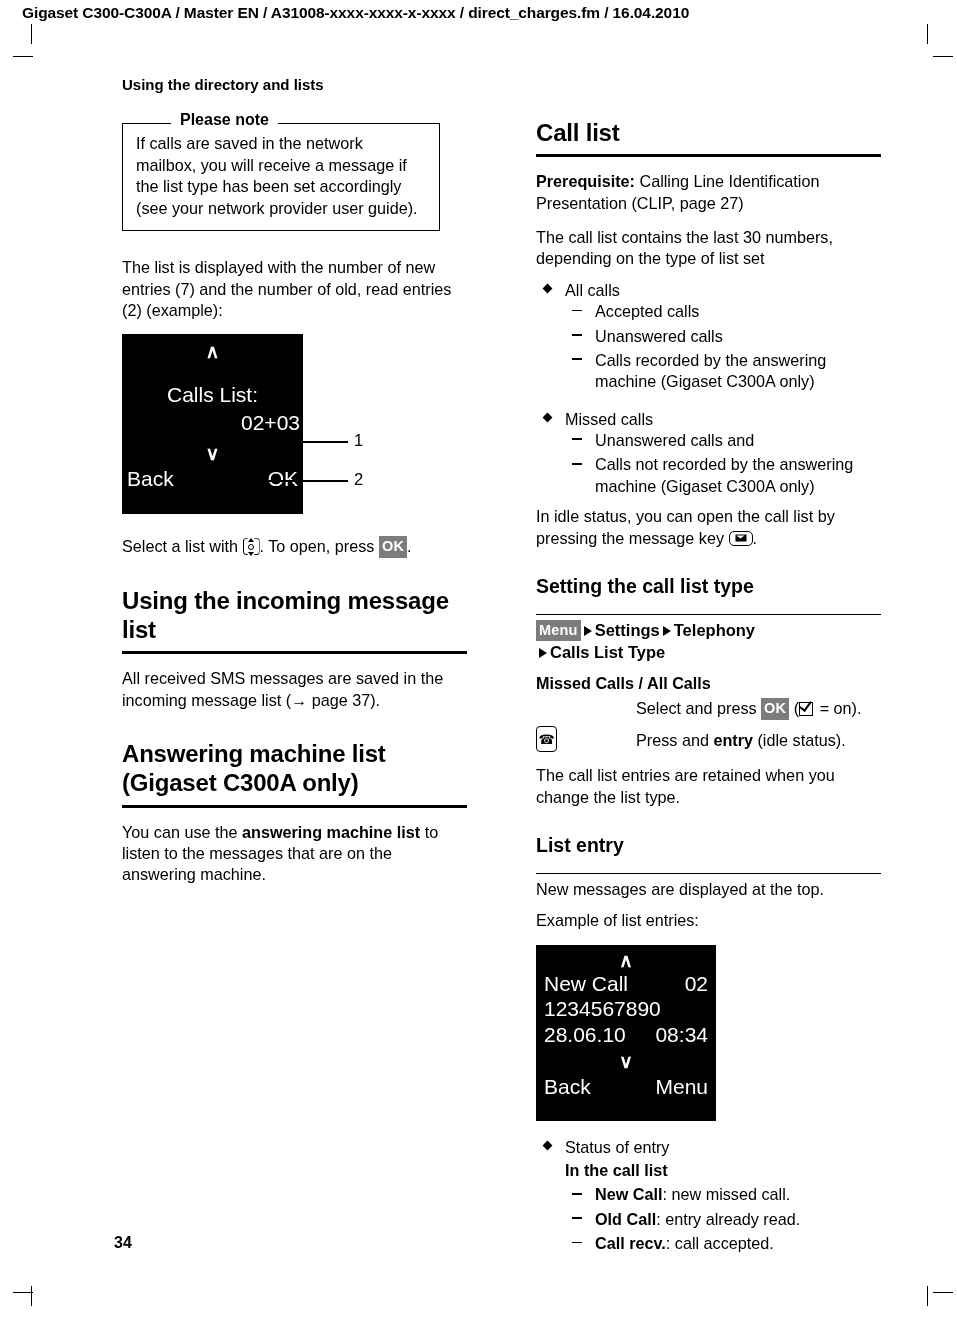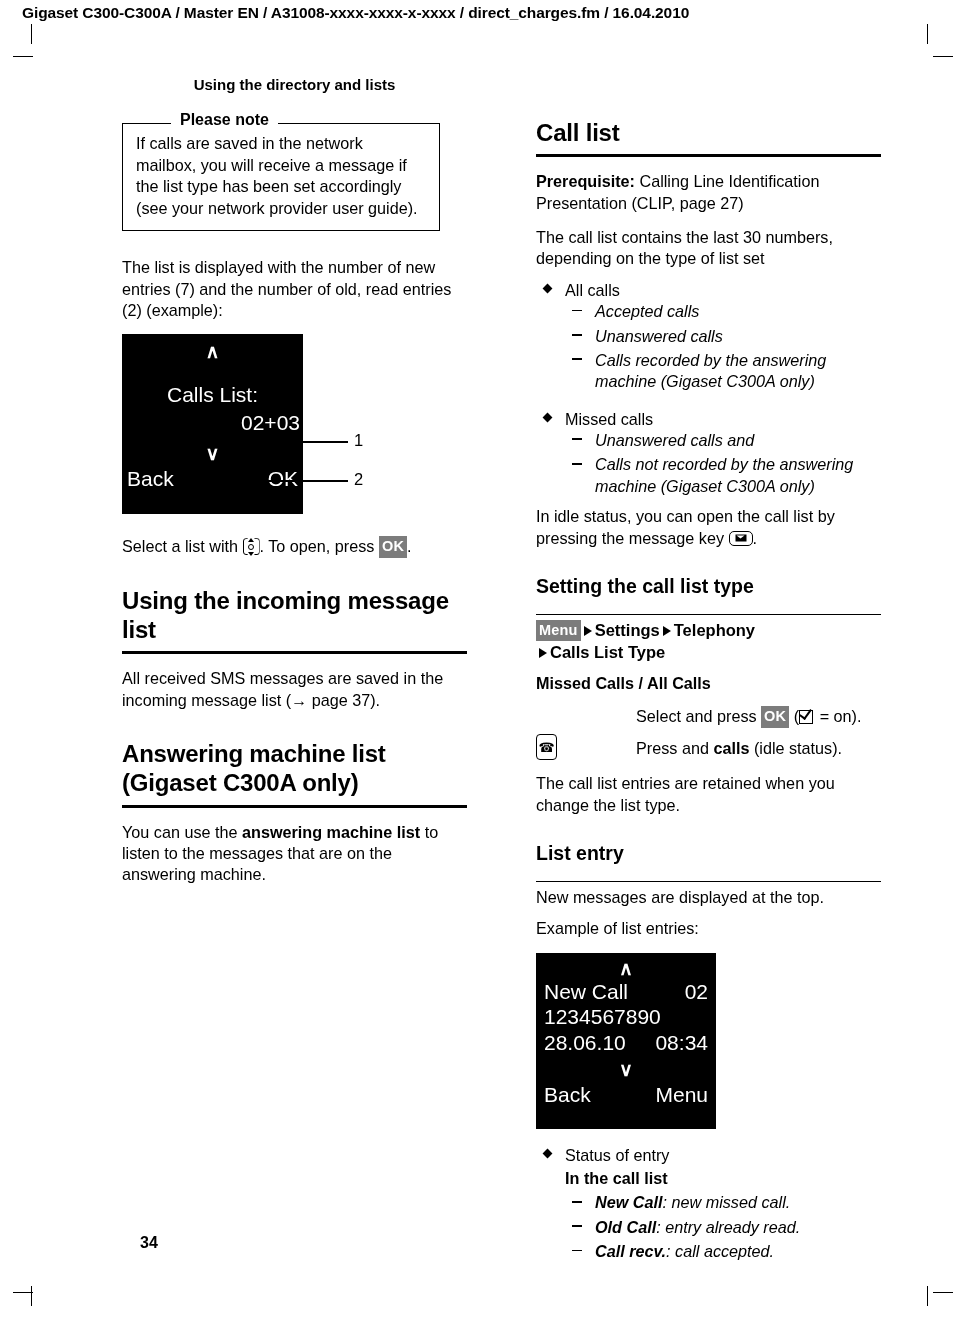--- a/index.html
+++ b/index.html
@@ -31,40 +31,39 @@
   .crop {
     position: absolute;
     background: #000;
   }
   .crop.v { width: 1px; height: 20px; }
   .crop.h { height: 1px; width: 20px; }
 
   
   .page-number {
     position: absolute;
-    left: 140px;
+    left: 114px;
     top: 1234px;
     font-size: 16px;
     font-weight: bold;
   }
 
   
   .col {
     position: absolute;
     top: 76px;
     width: 345px;
   }
   .col-left  { left: 122px; }
   .col-right { left: 536px; top: 118px; width: 345px; }
 
   .running-title {
     font-size: 15px;
     font-weight: bold;
     margin: 0 0 30px 0;
-    text-align: center;
   }
 
   
   p.body {
     font-size: 16.2px;
     line-height: 1.32;
     margin: 0 0 13px 0;
   }
   p.body.tight { margin-bottom: 10px; }
 
@@ -133,21 +132,20 @@
     background: #000;
     transform: rotate(45deg);
   }
   ul.dash { list-style: none; margin: 0; padding: 0; }
   ul.dash > li {
     font-size: 16.2px;
     line-height: 1.32;
     position: relative;
     padding-left: 30px;
     margin-bottom: 3px;
-    font-style: italic;
   }
   ul.dash > li .dsh {
     position: absolute;
     left: 7px;
     top: 0.52em;
     width: 10px; height: 1.8px;
     background: #000;
   }
   .sub-dash { margin-left: 29px; }
 
@@ -358,21 +356,21 @@
     line-height: 1.34;
     margin-bottom: 5px;
     align-items: flex-end;
   }
   .defrow .dkey { width: 100px; flex: 0 0 100px; }
   .defrow .dval { flex: 1; }
   .stacked-key {
     font-size: 16.2px;
     font-weight: bold;
     line-height: 1.3;
-    margin-bottom: 12px;
+    margin-bottom: 4px;
   }
 </style>
 </head>
 <body>
 
 <div class="doc-header">Gigaset C300-C300A / Master EN / A31008-xxxx-xxxx-x-xxxx / direct_charges.fm / 16.04.2010</div>
 
 <div class="crop v" style="left:31px;  top:24px;"></div>
 <div class="crop h" style="left:13px;  top:56px;"></div>
 <div class="crop v" style="left:927px; top:24px;"></div>
@@ -490,21 +488,21 @@
         <span class="badge">OK</span>
         <span>(</span><span class="check-icon"><span class="bx"></span><span class="tk"></span></span>
         <span>= on).</span>
       </div>
     </div>
     <div class="defrow" style="margin-top:6px;">
       <div class="dkey">
         <span class="endkey-icon"><span class="hs">☎</span></span>
       </div>
       <div class="dval" style="padding-top:3px;">
-        <span>Press and </span><b>calls</b><span> (idle status).</span>
+        <span>Press and </span><b>entry</b><span> (idle status).</span>
       </div>
     </div>
   </div>
 
   <p class="body">The call list entries are retained when you change the list type.</p>
 
   <h3 class="sub">List entry</h3>
 
   <p class="body tight">New messages are displayed at the top.</p>
   <p class="body">Example of list entries:</p>

